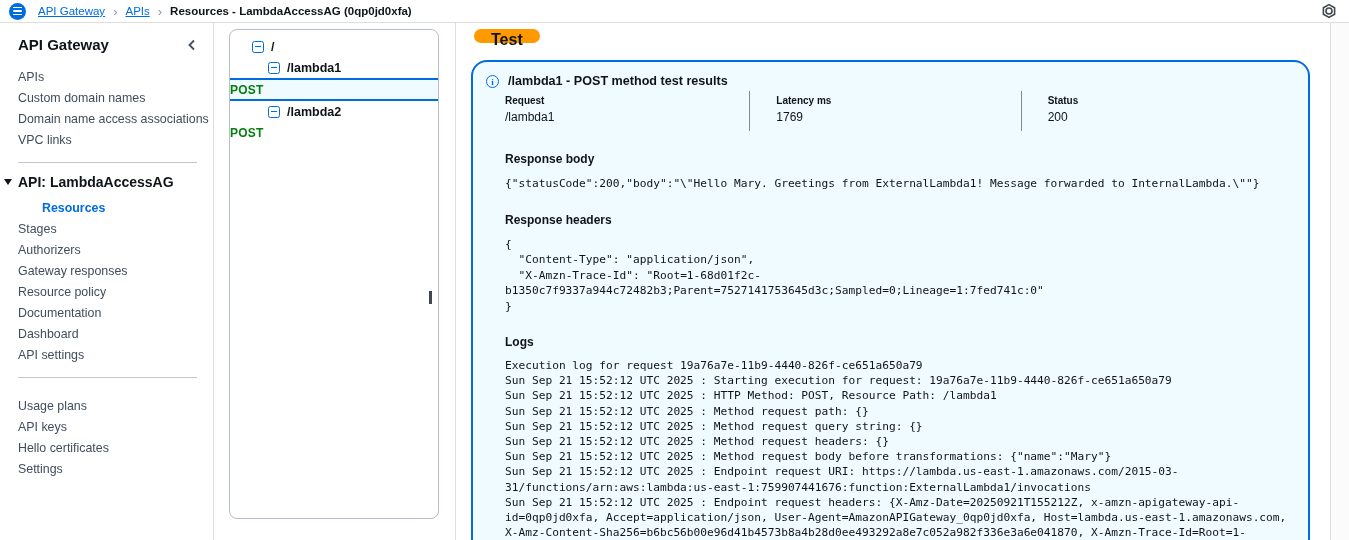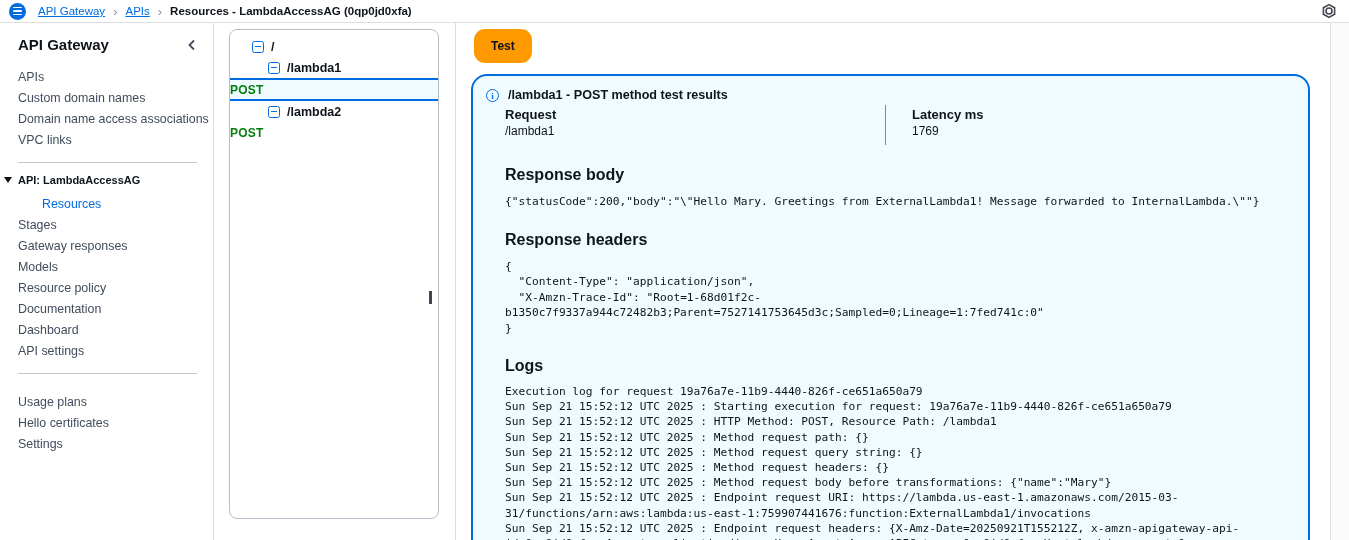--- a/index.html
+++ b/index.html
@@ -24,23 +24,23 @@
   
   .content { display:flex; height:517px; }
 
   
   .sidebar { width:214px; border-right:1px solid #dcdee0; padding:13px 14px 0 18px; }
   .side-title-row { display:flex; align-items:center; justify-content:space-between; margin-bottom:14px; }
   .side-title { font-size:15px; font-weight:bold; }
   .collapse-btn { width:14px; height:14px; color:#414d5c; cursor:pointer; }
   .nav-item { font-size:12.4px; color:#414d5c; height:21px; line-height:21px; cursor:pointer;
     white-space:nowrap; }
-  .nav-item.selected { color:#006ce0; font-weight:normal;padding-left:24px; }
+  .nav-item.selected { color:#006ce0; font-weight:bold;padding-left:24px; }
   .side-divider { border:none; border-top:1px solid #c1c7d0; margin:11px 2px 11px 0; }
-  .api-heading { font-size:11px; font-weight:bold; color:#0f141a; margin:7px 0 8px -14px;
+  .api-heading { font-size:14px; font-weight:bold; color:#0f141a; margin:7px 0 8px -14px;
     display:flex; align-items:center; cursor:pointer; white-space:nowrap; }
   .caret-down { display:inline-block; width:0; height:0; border-left:4.5px solid transparent;
     border-right:4.5px solid transparent; border-top:6px solid #0f141a; margin-right:6px; }
   .group-gap { height:7px; }
 
   
   .middle { width:242px; border-right:1px solid #dcdee0; position:relative; background:#fff; }
   .tree-card { position:absolute; left:15px; top:6px; width:210px; height:490px;
     border:1px solid #b6bec9; border-radius:8px; background:#fff; padding-top:6px; overflow:hidden; }
   .tree-row { height:21px; display:flex; align-items:center; font-size:12.5px; font-weight:bold;
@@ -53,38 +53,38 @@
     height:23px; }
   .toggle { width:12px; height:12px; border:1.5px solid #006ce0; border-radius:2.5px;
     display:inline-flex; align-items:center; justify-content:center; margin-right:7px; flex:0 0 auto;
     cursor:pointer; }
   .toggle::after { content:""; width:6px; height:1.6px; background:#006ce0; display:block; }
   .resize-grip { position:absolute; right:6px; top:261px; width:3px; height:13px; background:#424650;
     cursor:col-resize; }
 
   
   .main { flex:1; position:relative; background:#fff; }
-  .test-btn { margin:6px 0 0 18px; height:34px; padding:0 17px; border:none; border-radius:11px;
+  .test-btn { margin:6px 0 0 18px; height:14px; padding:0 17px; border:none; border-radius:11px;
     background:#ff9900; color:#0f141a; font-family:"Liberation Sans",sans-serif;
-    font-size:12px; font-weight:bold; cursor:pointer; display:inline-block; line-height:22px; }
+    font-size:16px; font-weight:bold; cursor:pointer; display:inline-block; line-height:22px; }
   .result-panel { margin:11px 20px 0 15px; border:2px solid #006ce0; border-radius:16px;
     background:#f0fbff; padding:12px 16px 16px 13px; height:620px; }
   .panel-header { display:flex; align-items:center; }
   .info-icon { width:13px; height:13px; border:1.7px solid #006ce0; border-radius:50%;
     color:#006ce0; font-size:9px; font-weight:bold; line-height:12px; text-align:center;
     flex:0 0 auto; margin-top:1px; font-family:"Liberation Serif",serif; }
   .info-icon::after { content:"i"; }
   .panel-title { font-size:12.6px; font-weight:bold; margin-left:9px; }
   .panel-body { margin-left:19px; }
   .summary { display:flex; margin-top:3px; }
   .summary .col { flex:1; padding:2px 0 6px 0; }
   .summary .col + .col { border-left:1px solid #7d8998; padding-left:26px; }
-  .sum-label { font-size:13px; font-weight:bold; line-height:16px; }
+  .sum-label { font-size:10px; font-weight:bold; line-height:16px; }
   .sum-value { font-size:12px; line-height:16px; }
-  .section-label { font-size:16px; font-weight:bold; margin-top:21px; }
+  .section-label { font-size:12px; font-weight:bold; margin-top:21px; }
   .mono { font-family:"DejaVu Sans Mono", monospace; font-size:11.2px; line-height:15.5px;
     color:#0f141a; margin-top:10px; white-space:pre-wrap; overflow-wrap:anywhere; }
   .logs { margin-top:9px; }
   .logs .log-line { font-family:"DejaVu Sans Mono", monospace; font-size:11.2px;
     line-height:15.2px; white-space:pre-wrap; overflow-wrap:anywhere; }
   .logs .log-line:first-child { }
 
   
   .right-rail { width:19px; border-left:1px solid #dcdee0; background:#fbfbfb; }
 </style>
@@ -128,29 +128,30 @@
     <div class="nav-item">Custom domain names</div>
     <div class="nav-item">Domain name access associations</div>
     <div class="nav-item">VPC links</div>
     <hr class="side-divider">
     <div class="api-heading">
       <span class="caret-down"></span>
       <span>API: LambdaAccessAG</span>
     </div>
     <div class="nav-item selected">Resources</div>
     <div class="nav-item">Stages</div>
+    <div class="nav-item">Authorizers</div>
     <div class="nav-item">Gateway responses</div>
-    <div class="nav-item">Models</div>
     <div class="nav-item">Resource policy</div>
     <div class="nav-item">Documentation</div>
     <div class="nav-item">Dashboard</div>
     <div class="nav-item">API settings</div>
     <hr class="side-divider">
     <div class="group-gap"></div>
     <div class="nav-item">Usage plans</div>
+    <div class="nav-item">API keys</div>
     <div class="nav-item">Hello certificates</div>
     <div class="nav-item">Settings</div>
   </div>
 
   <div class="middle">
     <div class="tree-card">
       <div class="tree-row lvl0">
         <span class="toggle"></span>
         <span>/</span>
       </div>
@@ -183,20 +184,24 @@
 
       <div class="panel-body">
         <div class="summary">
           <div class="col">
             <div class="sum-label">Request</div>
             <div class="sum-value">/lambda1</div>
           </div>
           <div class="col">
             <div class="sum-label">Latency ms</div>
             <div class="sum-value">1769</div>
+          </div>
+          <div class="col">
+            <div class="sum-label">Status</div>
+            <div class="sum-value">200</div>
           </div>
         </div>
 
         <div class="section-label">Response body</div>
         <pre class="mono">{"statusCode":200,"body":"\"Hello Mary. Greetings from ExternalLambda1! Message forwarded to InternalLambda.\""}</pre>
 
         <div class="section-label">Response headers</div>
         <pre class="mono">{
   "Content-Type": "application/json",
   "X-Amzn-Trace-Id": "Root=1-68d01f2c-b1350c7f9337a944c72482b3;Parent=7527141753645d3c;Sampled=0;Lineage=1:7fed741c:0"

